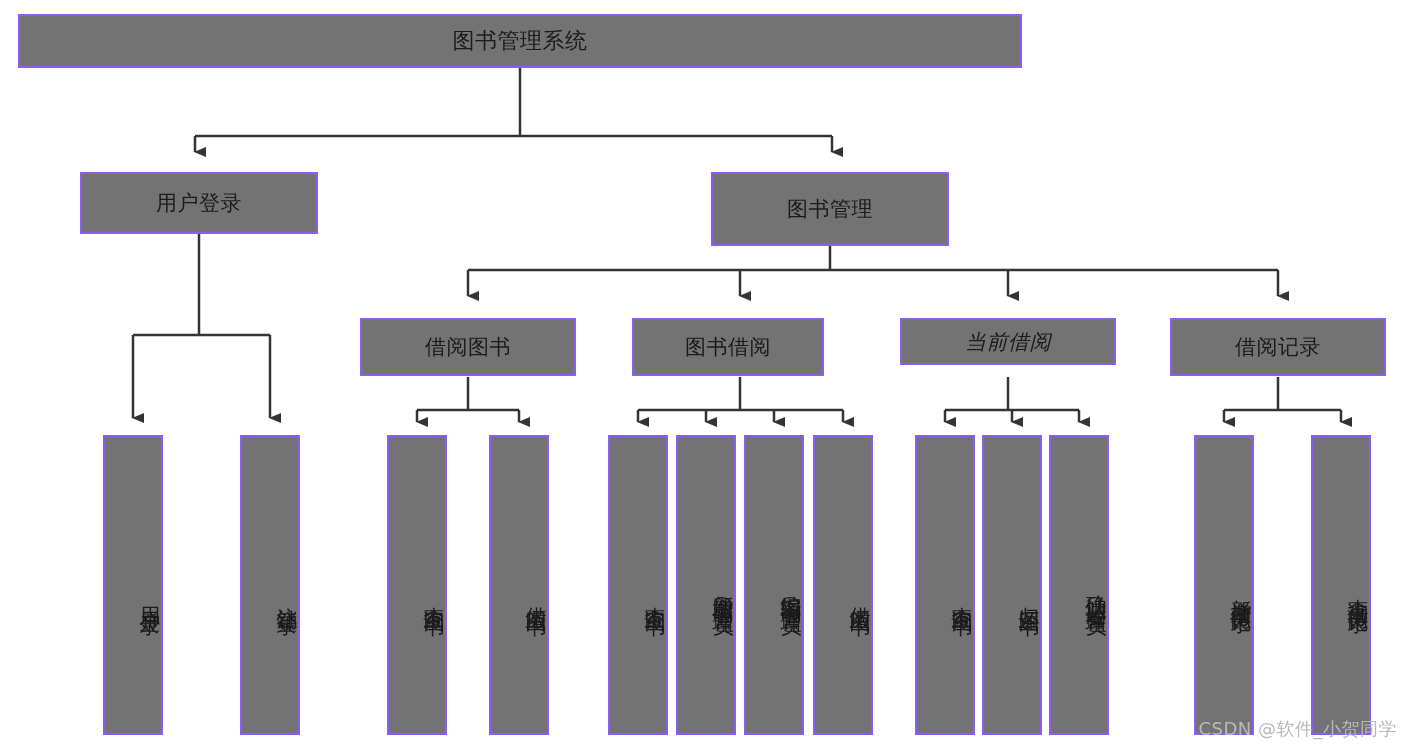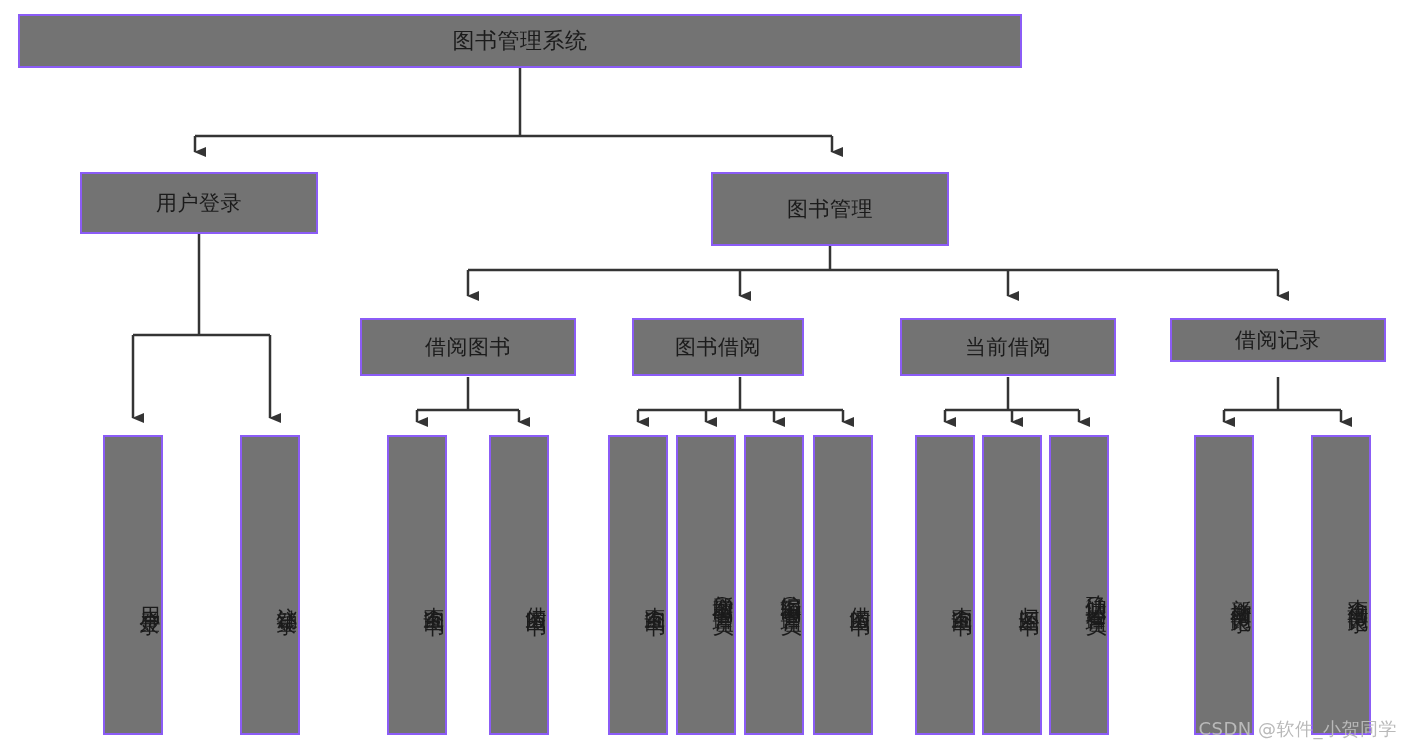--- a/index.html
+++ b/index.html
@@ -133,27 +133,27 @@
   <div class="node horiz" style="left:80px; top:172px; width:238px; height:62px;">
     <span>用户登录</span>
   </div>
   <div class="node horiz" style="left:711px; top:172px; width:238px; height:74px;">
     <span>图书管理</span>
   </div>
 
   <div class="node horiz" style="left:360px; top:318px; width:216px; height:58px;">
     <span>借阅图书</span>
   </div>
-  <div class="node horiz" style="left:632px; top:318px; width:172px; height:58px;">
+  <div class="node horiz" style="left:632px; top:318px; width:192px; height:58px;">
     <span>图书借阅</span>
   </div>
-  <div class="node horiz" style="left:900px; top:318px; width:216px; height:58px;">
+  <div class="node horiz" style="left:900px; top:318px; width:216px; height:47px;font-style:italic;">
     <span>当前借阅</span>
   </div>
-  <div class="node horiz" style="left:1170px; top:318px; width:216px; height:44px;">
+  <div class="node horiz" style="left:1170px; top:318px; width:216px; height:58px;">
     <span>借阅记录</span>
   </div>
 
   <div class="node vert" style="left:103px; top:435px; width:60px; height:300px;">
     <span class="vlabel">用户登录</span>
   </div>
   <div class="node vert" style="left:240px; top:435px; width:60px; height:300px;">
     <span class="vlabel">注销登录</span>
   </div>
 

